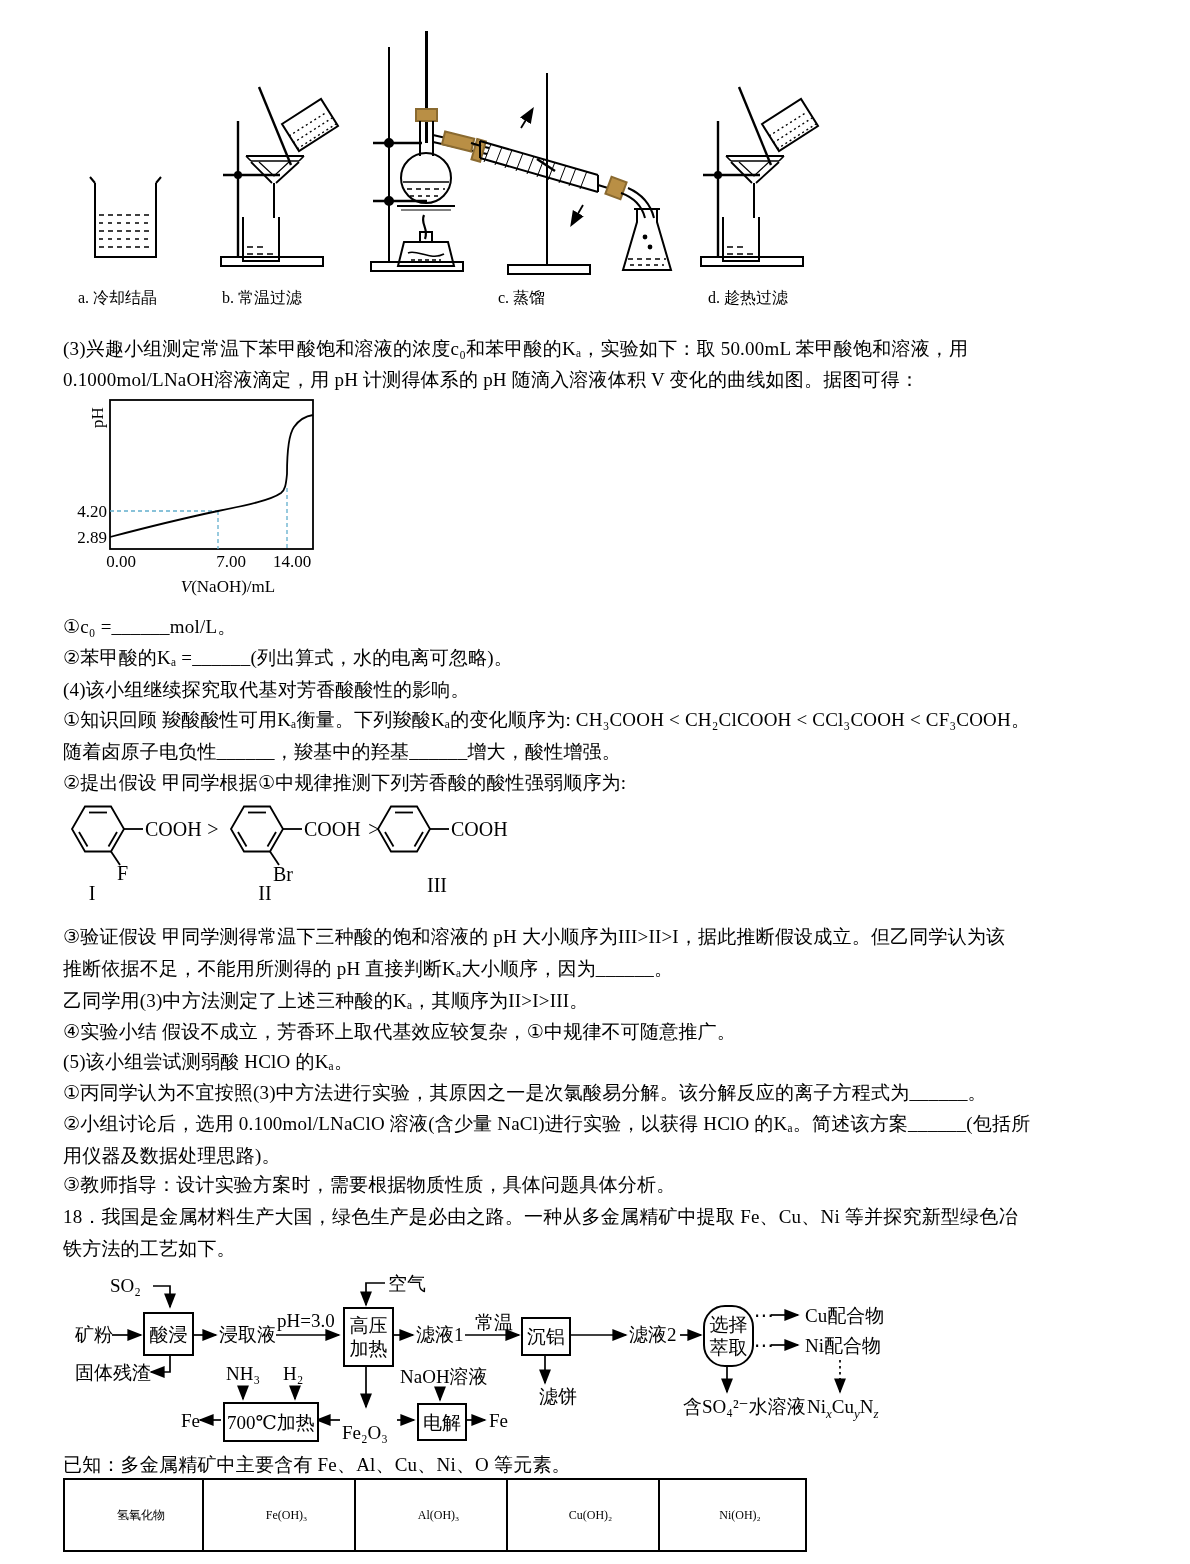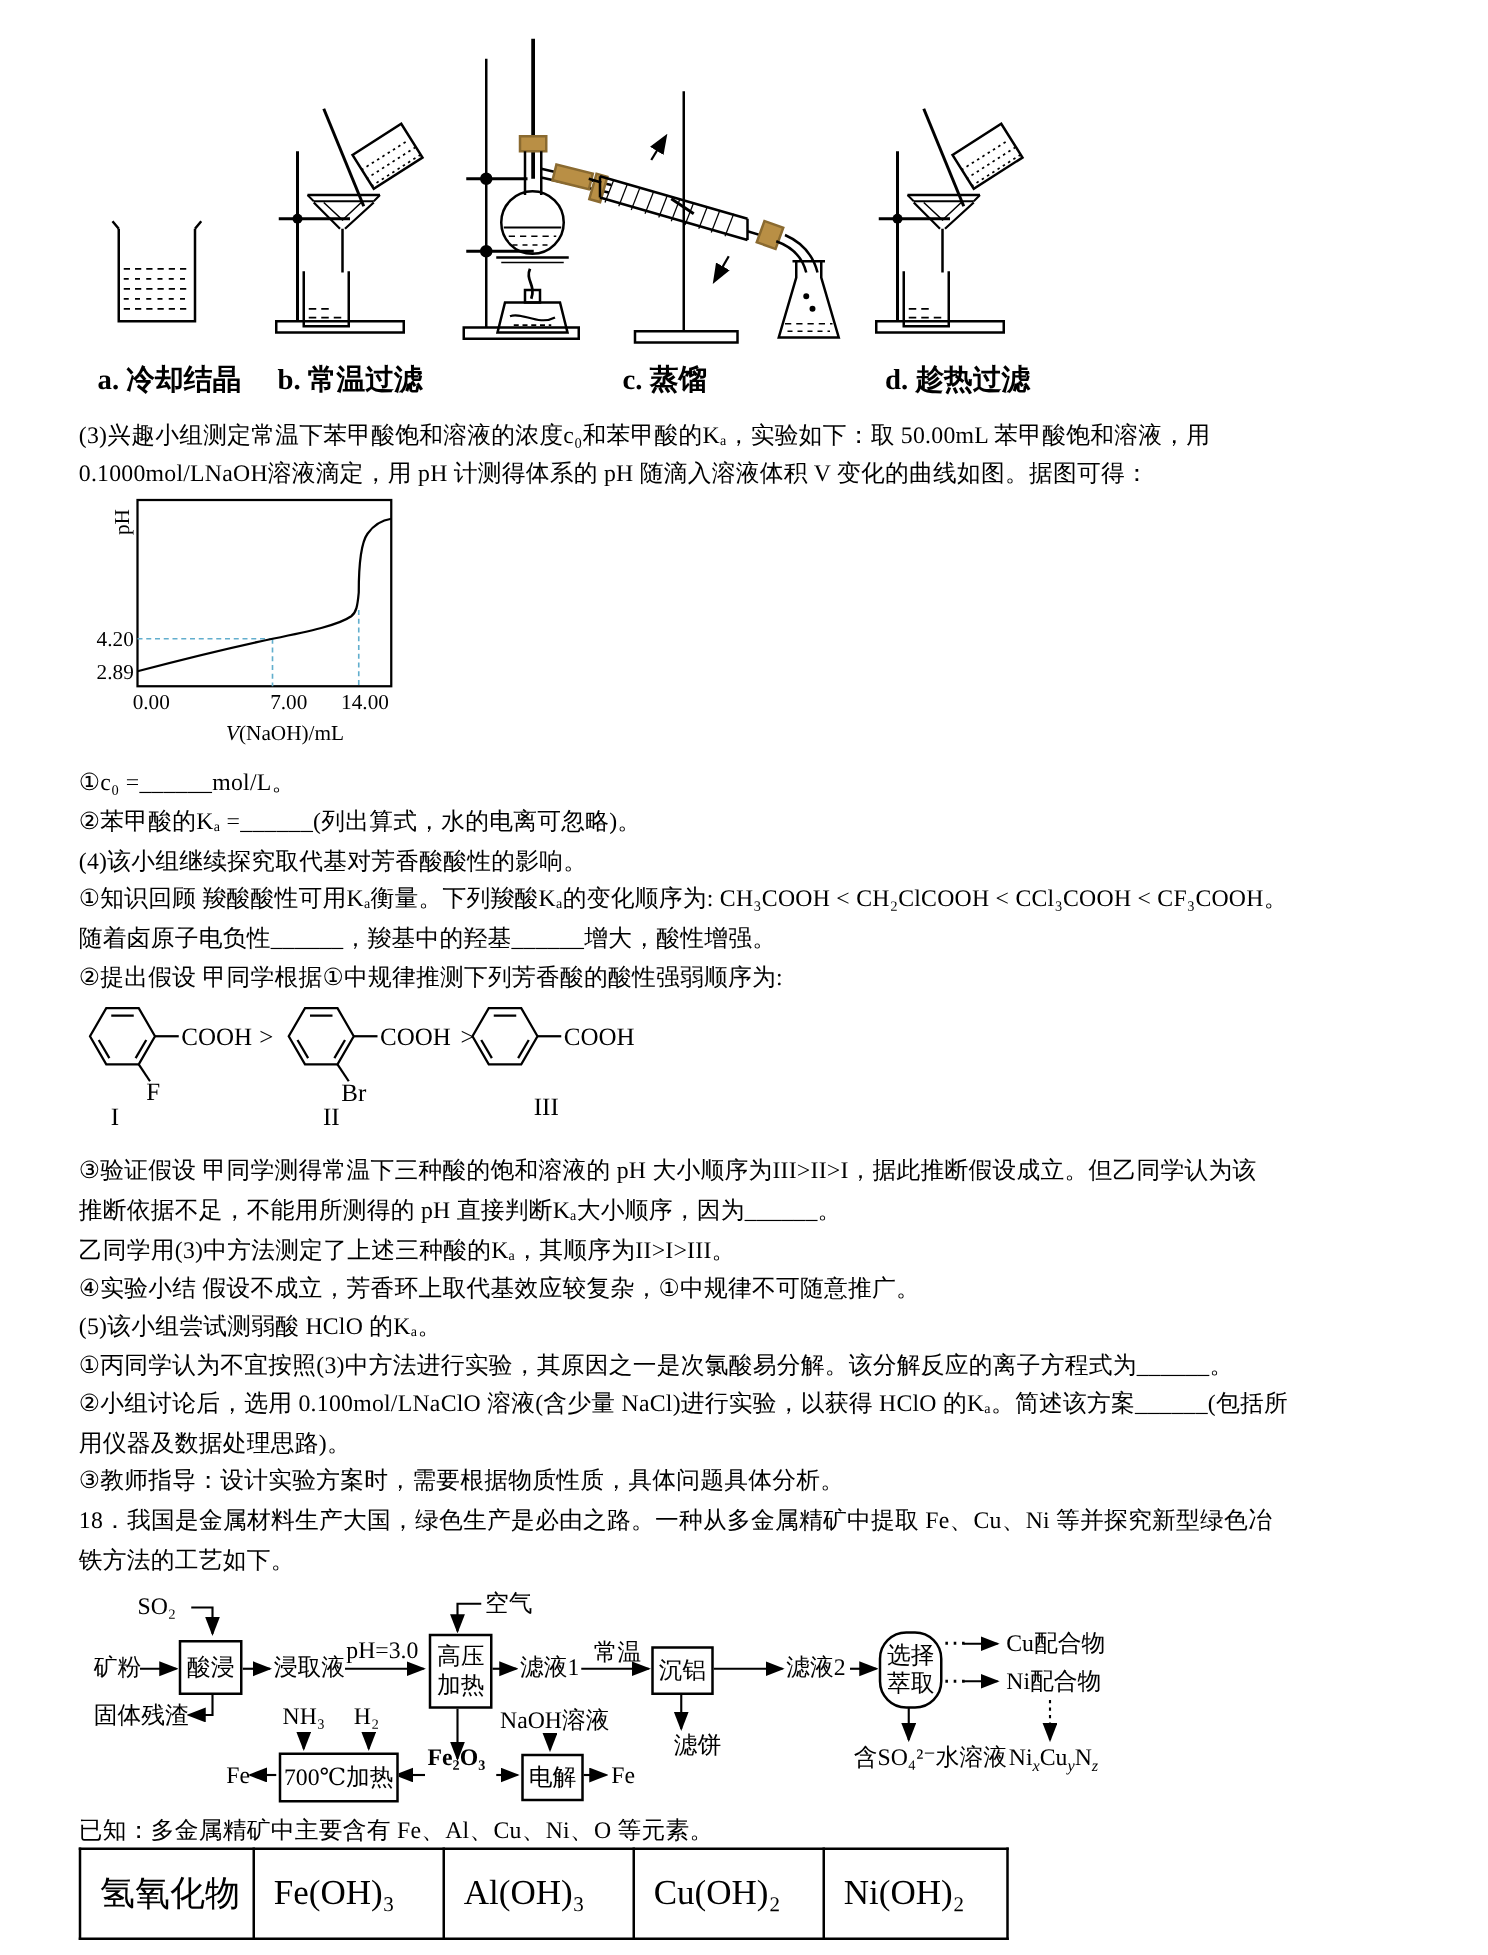--- a/index.html
+++ b/index.html
@@ -1,29 +1,29 @@
 <!DOCTYPE html>
 <html><head>
 <meta charset="utf-8">
 <style>
   html,body{margin:0;padding:0;background:#fff;}
   .page{position:relative;width:1190px;height:1564px;background:#fff;overflow:hidden;
         font-family:"Liberation Serif","DejaVu Serif","DejaVu Sans",serif;color:#000;}
   .ln{position:absolute;left:63px;font-size:19px;line-height:26px;white-space:nowrap;letter-spacing:.2px;}
-  .figlabel{position:absolute;font-size:23px;white-space:nowrap;font-weight:bold;}
+  .figlabel{position:absolute;font-size:16px;white-space:nowrap;}
   svg{position:absolute;overflow:visible;}
   .fc{position:absolute;left:63px;top:1272px;width:1090px;height:195px;}
   .fc-box{position:absolute;border:2px solid #000;display:flex;flex-direction:column;align-items:center;
           justify-content:center;font-size:19px;line-height:23px;background:#fff;text-align:center;}
   .fc-lab{position:absolute;font-size:19px;line-height:22px;white-space:nowrap;}
   .dots{font-size:20px;}
   sub{font-size:13px;}
   .it{font-style:italic;}
   table.hydro{position:absolute;left:63px;top:1478px;border-collapse:collapse;table-layout:fixed;}
-  table.hydro td{border:2.5px solid #000;height:70px;font-size:28px;padding:0 0 0 15px;vertical-align:middle;background:#fff;}
+  table.hydro td{border:2.5px solid #000;height:70px;font-size:12px;padding:0 0 0 15px;vertical-align:middle;background:#fff;text-align:center;}
   .gtxt{font-size:17px;font-family:"Liberation Serif","DejaVu Serif",serif;}
   .stxt{font-size:20px;font-family:"Liberation Serif","DejaVu Serif",serif;}
 </style>
 </head>
 <body>
 
 <div class="page">
 
   <svg style="left:75px;top:25px;" width="780" height="292" viewBox="0 0 780 292">
     <defs>
@@ -277,21 +277,21 @@
     <div class="fc-lab dots" style="left:691px;top:32px;">⋯</div>
     <div class="fc-lab dots" style="left:691px;top:62px;">⋯</div>
     <div class="fc-lab" style="left:742px;top:33px;">Cu配合物</div>
     <div class="fc-lab" style="left:742px;top:63px;">Ni配合物</div>
     <div class="fc-lab" style="left:12px;top:90px;">固体残渣</div>
     <div class="fc-lab" style="left:163px;top:91px;">NH₃</div>
     <div class="fc-lab" style="left:220px;top:91px;">H₂</div>
     <div class="fc-lab" style="left:337px;top:94px;">NaOH溶液</div>
     <div class="fc-lab" style="left:476px;top:114px;">滤饼</div>
     <div class="fc-lab" style="left:118px;top:138px;">Fe</div>
-    <div class="fc-lab" style="left:279px;top:124px;font-weight:bold;">Fe₂O₃</div>
+    <div class="fc-lab" style="left:279px;top:150px;">Fe₂O₃</div>
     <div class="fc-lab" style="left:426px;top:138px;">Fe</div>
     <div class="fc-lab" style="left:620px;top:124px;">含SO₄²⁻水溶液</div>
     <div class="fc-lab" style="left:744px;top:124px;"><span>Ni</span><sub class="it">x</sub><span>Cu</span><sub class="it">y</sub><span>N</span><sub class="it">z</sub></div>
   </div>
 
   <div class="ln" style="top:1452px;">已知：多金属精矿中主要含有 Fe、Al、Cu、Ni、O 等元素。</div>
 
   <table class="hydro">
     <tbody>
         <tr>

